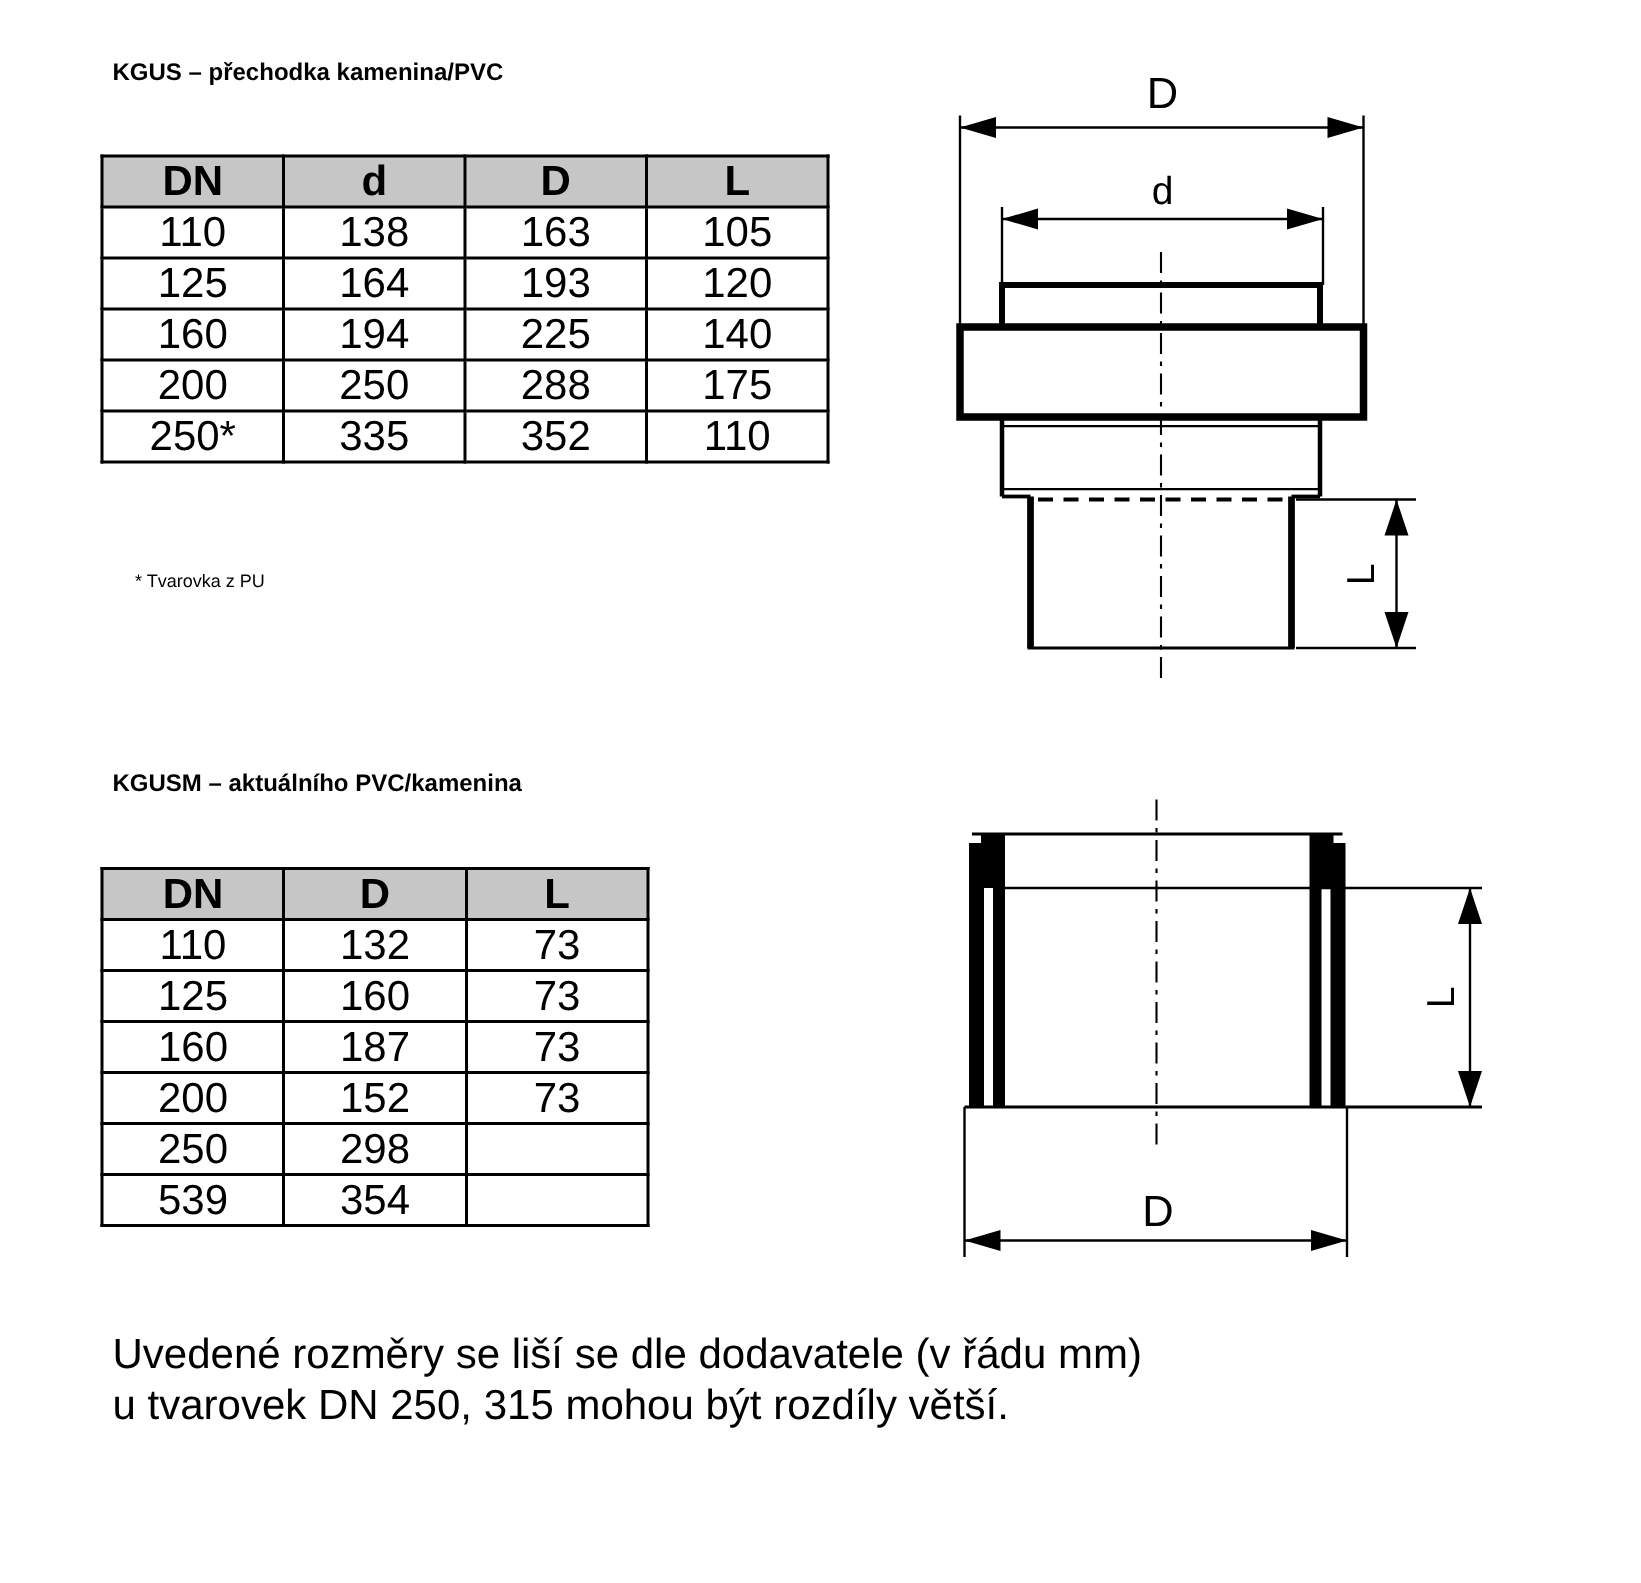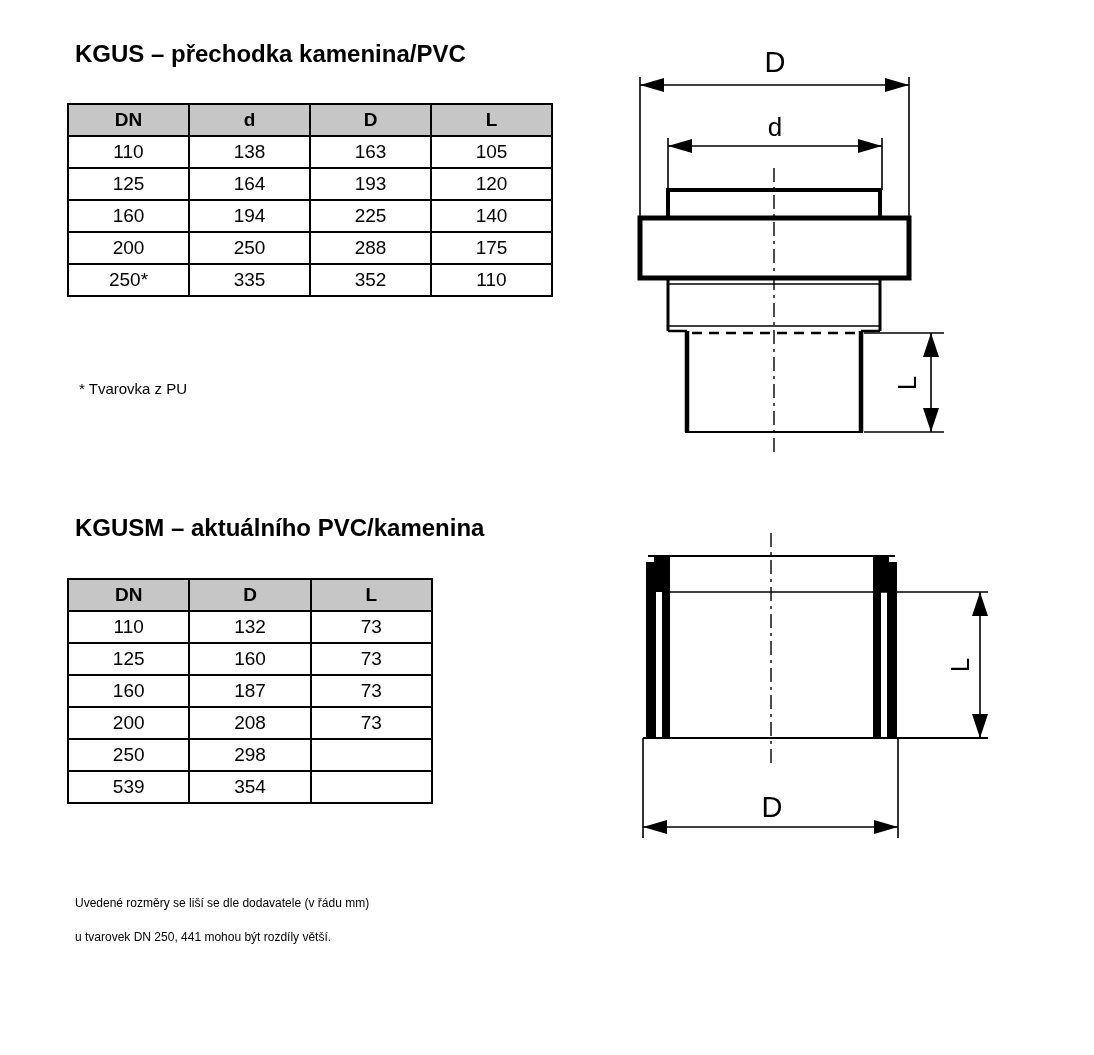--- a/index.html
+++ b/index.html
@@ -2,32 +2,32 @@
 <html style="--hdr-bg: #c6c6c6; --ink: #000000; --paper: #ffffff;"><head>
 <meta charset="utf-8">
 <style>
   :root { --hdr-bg:#c6c6c6; --ink:#000; --paper:#fff; }
   * { margin:0; padding:0; box-sizing:border-box; }
   html,body { background:#fff; }
   body {
     width:1094px; height:1055px; position:relative; overflow:hidden;
     font-family:"Liberation Sans", sans-serif; color:var(--ink); background:var(--paper);
   }
-  .title { position:absolute; left:75px; font-size:24px; font-weight:bold; white-space:nowrap; }
+  .title { position:absolute; left:75px; font-size:16px; font-weight:bold; white-space:nowrap; }
   .title1 { top:40px; }
   .title2 { top:514px; }
-  .footnote { position:absolute; left:79px; top:380px; font-size:15px; white-space:nowrap; }
-  .notes { position:absolute; left:75px; top:886px; font-size:12px; line-height:34px; white-space:nowrap; }
+  .footnote { position:absolute; left:90px; top:380px; font-size:12px; white-space:nowrap; }
+  .notes { position:absolute; left:75px; top:886px; font-size:28px; line-height:34px; white-space:nowrap; }
 
   table.dim { position:absolute; border-collapse:collapse; table-layout:fixed; background:#fff; }
   table.tbl1 { left:67px; top:103px; width:486px; }
   table.tbl2 { left:67px; top:578px; width:366px; }
   table.dim th, table.dim td {
     border:2px solid #000; height:32px; padding:0;
-    text-align:center; vertical-align:middle; font-size:19px;
+    text-align:center; vertical-align:middle; font-size:28px;
   }
   table.dim th { background:var(--hdr-bg); font-weight:bold; }
 
   svg.drw { position:absolute; overflow:visible; }
   .drw1 { left:620px; top:40px; }
   .drw2 { left:620px; top:520px; }
   .drw line { stroke:#000; }
   .drw .thin { stroke-width:1.6; }
   .drw .cl { stroke-width:1.4; stroke-dasharray:14 5 3 5; }
   .drw .hid { stroke-width:2.6; stroke-dasharray:10 7; }
@@ -109,39 +109,39 @@
       <td>160</td>
       <td>73</td>
     </tr>
     <tr>
       <td>160</td>
       <td>187</td>
       <td>73</td>
     </tr>
     <tr>
       <td>200</td>
-      <td>208</td>
+      <td>152</td>
       <td>73</td>
     </tr>
     <tr>
       <td>250</td>
       <td>298</td>
       <td></td>
     </tr>
     <tr>
       <td>539</td>
       <td>354</td>
       <td></td>
     </tr>
   </tbody>
 </table>
 
 <div class="notes">
   <div>Uvedené rozměry se liší se dle dodavatele (v řádu mm)</div>
-  <div>u tvarovek DN 250, 441 mohou být rozdíly větší.</div>
+  <div>u tvarovek DN 250, 315 mohou být rozdíly větší.</div>
 </div>
 
 <svg class="drw drw1" width="380" height="420" viewBox="0 0 380 420">
 
   <g>
     <line class="thin" x1="20" y1="45" x2="289" y2="45"></line>
     <polygon class="arrow" points="20,45 44,38 44,52"></polygon>
     <polygon class="arrow" points="289,45 265,38 265,52"></polygon>
     <line class="thin" x1="20" y1="37" x2="20" y2="178"></line>
     <line class="thin" x1="289" y1="37" x2="289" y2="178"></line>

